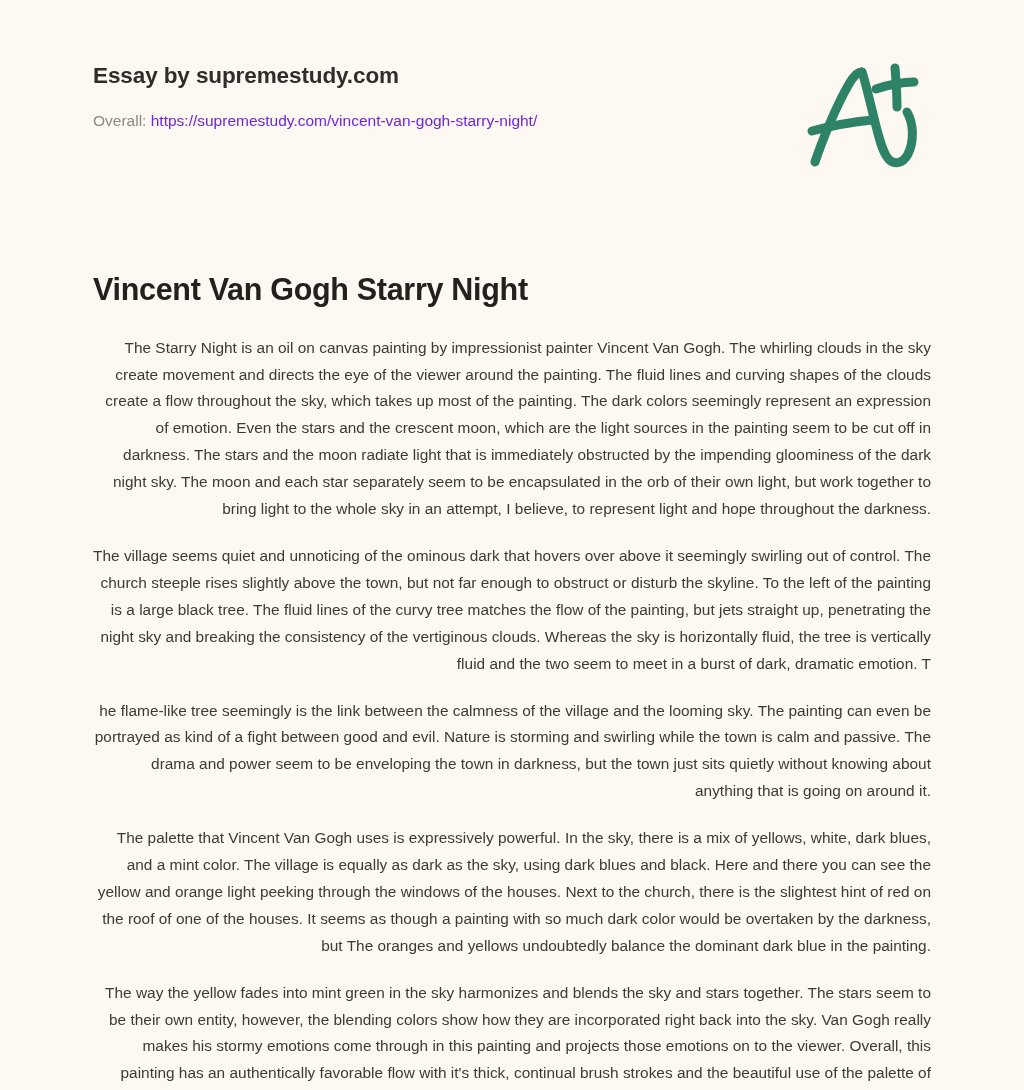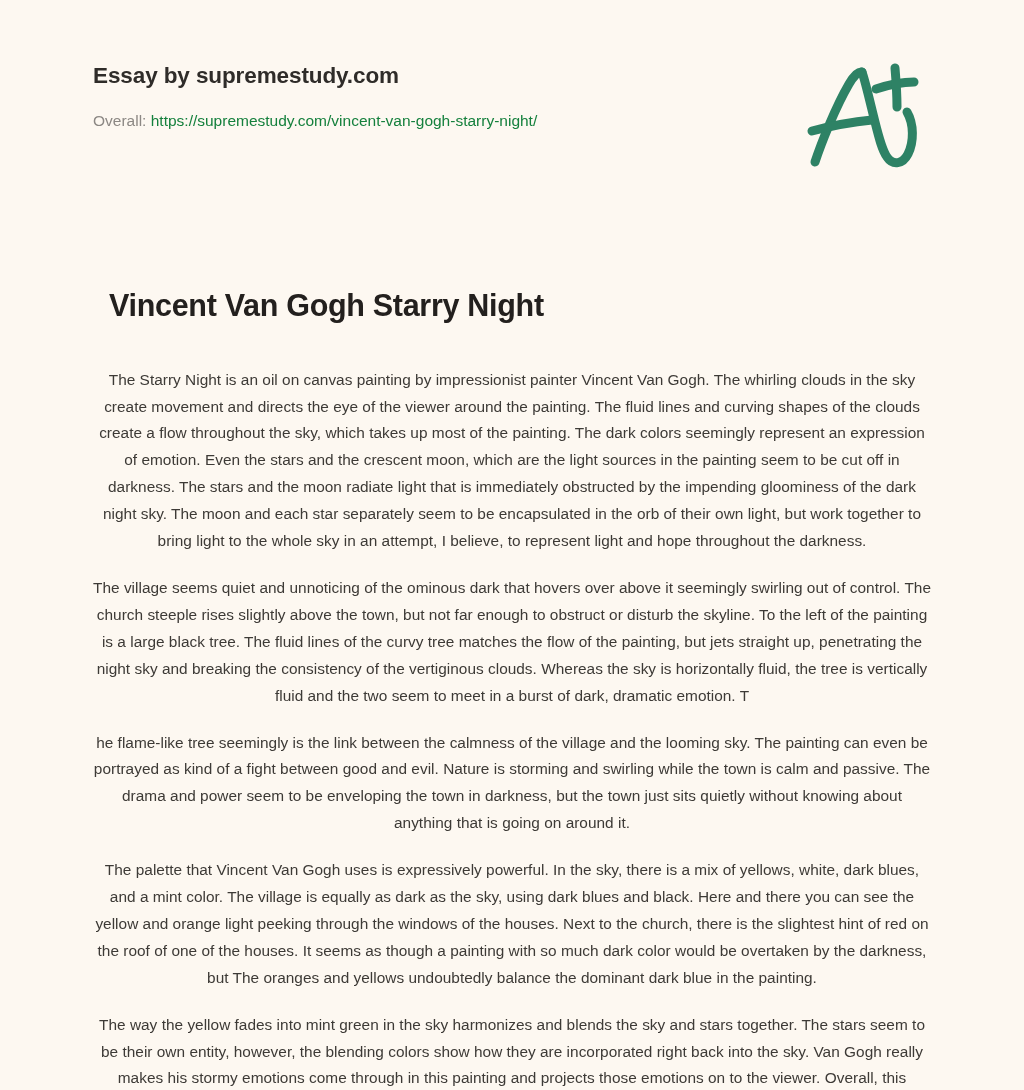--- a/index.html
+++ b/index.html
@@ -46,55 +46,55 @@
     line-height: 1.3;
     color: #8c8884;
     white-space: nowrap;
   }
 
   .source-label {
     color: #8c8884;
   }
 
   .source-url {
-    color: #15803d;
+    color: #6d28d9;
     text-decoration: none;
   }
 
   .logo {
     position: absolute;
     top: 58px;
     right: 0px;
     width: 130px;
     height: 120px;
     display: block;
   }
 
   
   .doc-title {
-    margin: 16px;
+    margin: 0;
     padding-top: 78px;
     font-size: 30.5px;
     font-weight: bold;
     color: #23201e;
     letter-spacing: -0.3px;
     line-height: 1.3;
   }
 
   
   .body-copy {
     padding-top: 25px;
   }
 
   .body-copy p {
     margin: 0 0 20px 0;
     font-size: 15.4px;
     line-height: 26.9px;
     color: #3d3a36;
-    text-align: center;
+    text-align: right;
     letter-spacing: 0.02px;
   }
 
   .body-copy p:last-child {
     margin-bottom: 0;
   }
 </style>
 </head>
 <body>
 

